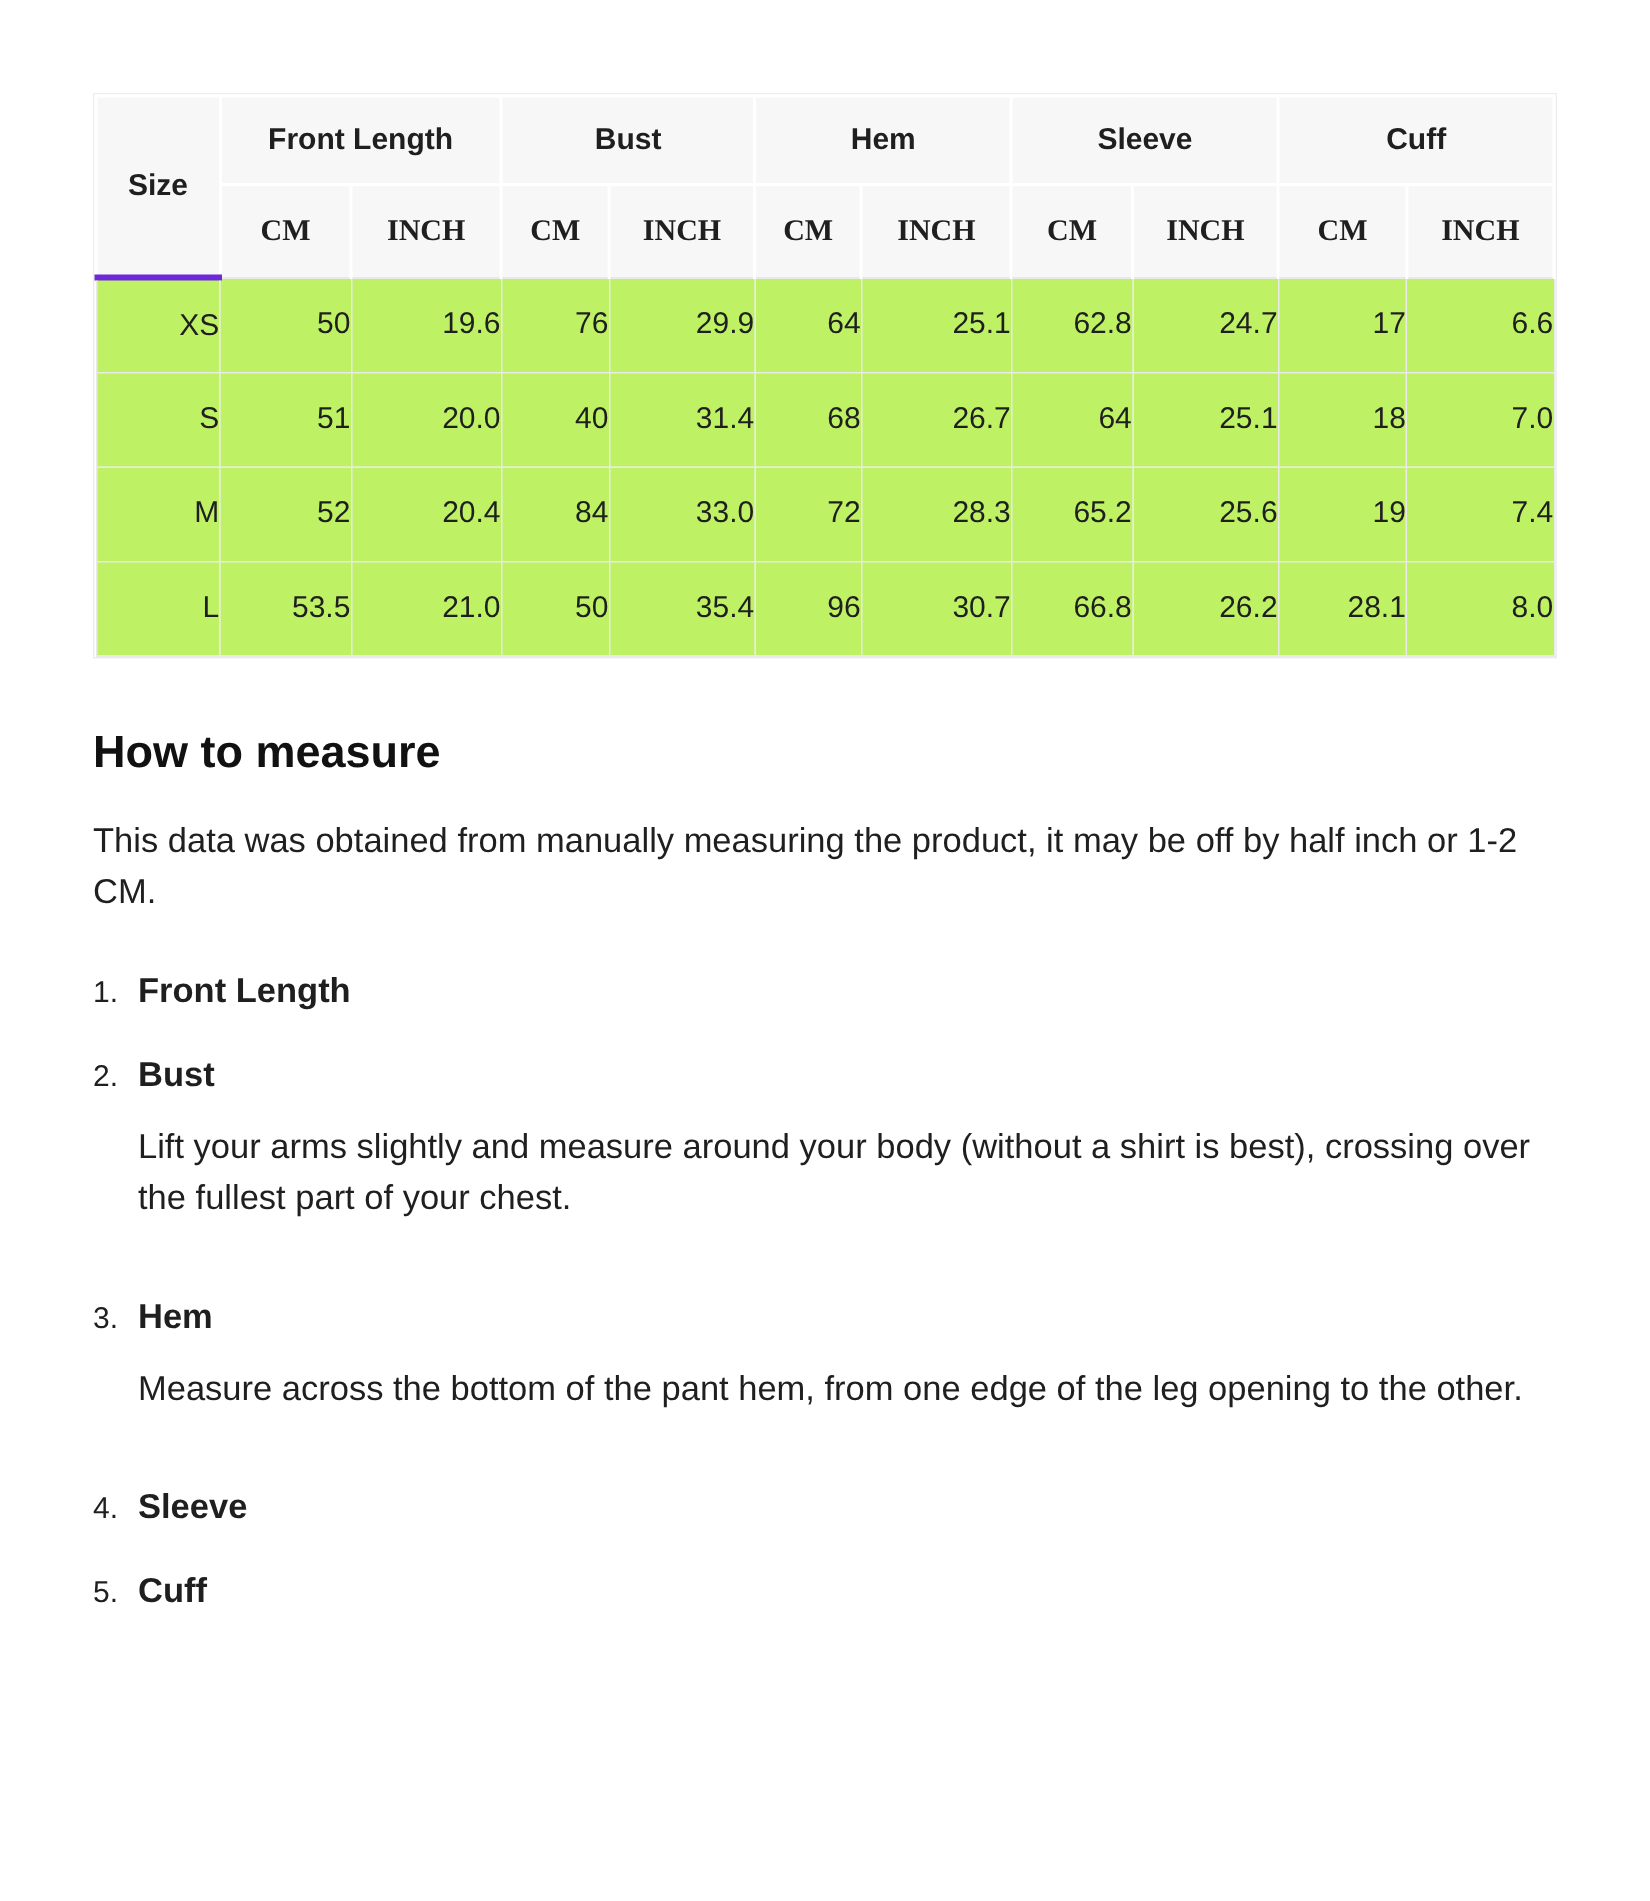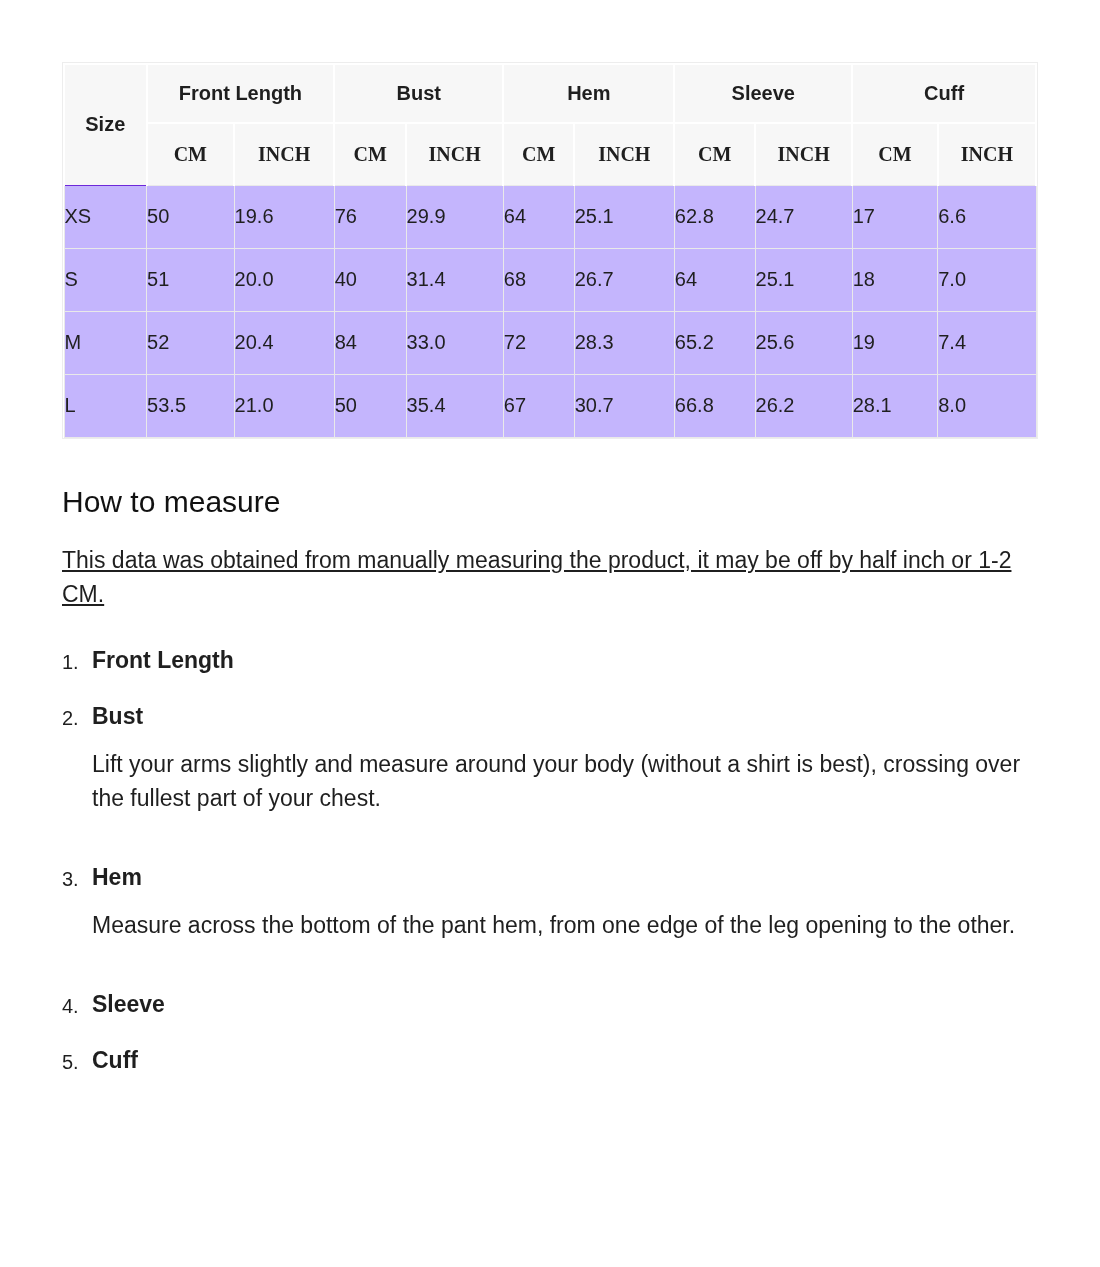--- a/index.html
+++ b/index.html
@@ -27,43 +27,42 @@
   }
   .size-chart th {
     background: #f7f7f7;
     border: 2px solid #ffffff;
     font-weight: bold;
     text-align: center;
     padding: 0;
   }
   .size-chart th.group-head { height: 59px; }
   .size-chart th.unit-head  { height: 62px; border-bottom: 1px solid #e9e9e9; font-family: Liberation Serif, serif; }
-  .size-chart th.size-head  { border-bottom: 1px solid #6d28d9; margin-top: 16px; }
+  .size-chart th.size-head  { border-bottom: 4px solid #6d28d9; margin-top: 16px; }
   .size-chart td {
     border: 1px solid #e9e9e9;
-    background: #c4b5fd;
-    text-align: left;
+    background: #bef264;
+    text-align: right;
     height: 63px;
     padding: 0;
     font-weight: normal;
   }
 
   
   .section-heading {
     font-size: 30px;
-    font-weight: normal;
+    font-weight: bold;
     color: #111111;
     margin: 46px 0 24px 0;
   }
   .intro {
     font-size: 23px;
     line-height: 34px;
     margin: 16px 0 34px 0;
     max-width: 980px;
-    text-decoration: underline;
   }
   .steps { margin: 0; }
   .step {
     display: grid;
     grid-template-columns: 30px 1fr;
     margin-bottom: 24px;
   }
   .step:last-child { margin-bottom: 0; }
   .step-number {
     font-size: 20px;
@@ -166,21 +165,21 @@
           <td>25.6</td>
           <td>19</td>
           <td>7.4</td>
         </tr>
         <tr>
           <td>L</td>
           <td>53.5</td>
           <td>21.0</td>
           <td>50</td>
           <td>35.4</td>
-          <td>67</td>
+          <td>96</td>
           <td>30.7</td>
           <td>66.8</td>
           <td>26.2</td>
           <td>28.1</td>
           <td>8.0</td>
         </tr>
       </tbody>
     </table>
   </div>
 

